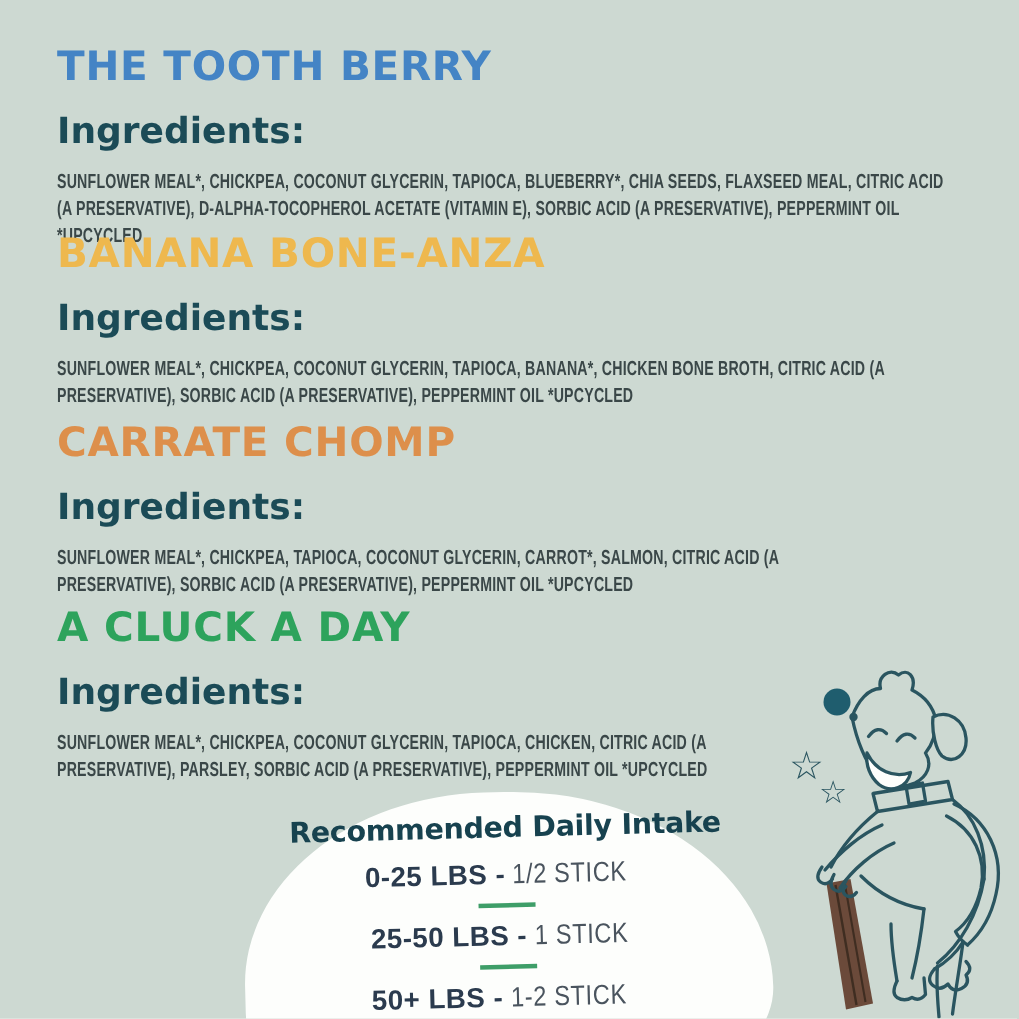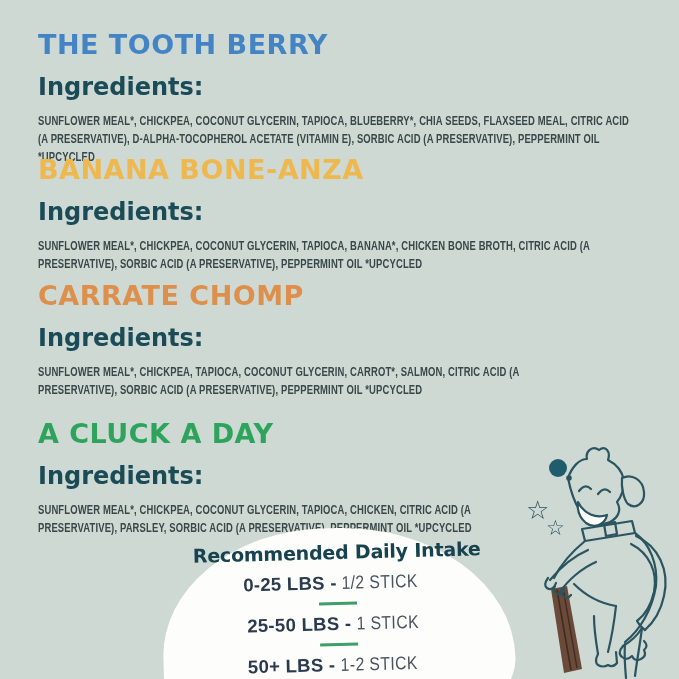--- a/index.html
+++ b/index.html
@@ -101,21 +101,21 @@
     <h2 class="ing-label" style="color: rgb(27, 75, 87);">Ingredients:</h2>
     <p class="ing-text w1" style="color: rgb(58, 71, 72);">SUNFLOWER MEAL*, CHICKPEA, COCONUT GLYCERIN, TAPIOCA, BANANA*, CHICKEN BONE BROTH, CITRIC ACID (A PRESERVATIVE), SORBIC ACID (A PRESERVATIVE), PEPPERMINT OIL  *UPCYCLED</p>
   </section>
 
   <section class="flavor" style="top:281px">
     <h1 class="flavor-title" style="color: rgb(221, 143, 75);">CARRATE CHOMP</h1>
     <h2 class="ing-label" style="color: rgb(27, 75, 87);">Ingredients:</h2>
     <p class="ing-text w2" style="color: rgb(58, 71, 72);">SUNFLOWER MEAL*, CHICKPEA, TAPIOCA, COCONUT GLYCERIN, CARROT*, SALMON, CITRIC ACID (A PRESERVATIVE), SORBIC ACID (A PRESERVATIVE), PEPPERMINT OIL  *UPCYCLED</p>
   </section>
 
-  <section class="flavor" style="top:419px">
+  <section class="flavor" style="top:404px">
     <h1 class="flavor-title" style="color: rgb(45, 163, 92);">A CLUCK A DAY</h1>
     <h2 class="ing-label" style="color: rgb(27, 75, 87);">Ingredients:</h2>
     <p class="ing-text w3" style="color: rgb(58, 71, 72);">SUNFLOWER MEAL*, CHICKPEA, COCONUT GLYCERIN, TAPIOCA, CHICKEN, CITRIC ACID (A PRESERVATIVE), PARSLEY, SORBIC ACID (A PRESERVATIVE), PEPPERMINT OIL  *UPCYCLED</p>
   </section>
 
   <div class="intake-blob">
     <h3 class="intake-title" style="color: rgb(23, 66, 79);">Recommended Daily Intake</h3>
 
     <div class="intake-row">
       <span class="intake-range" style="color: rgb(43, 59, 78);">0-25 LBS -</span>

